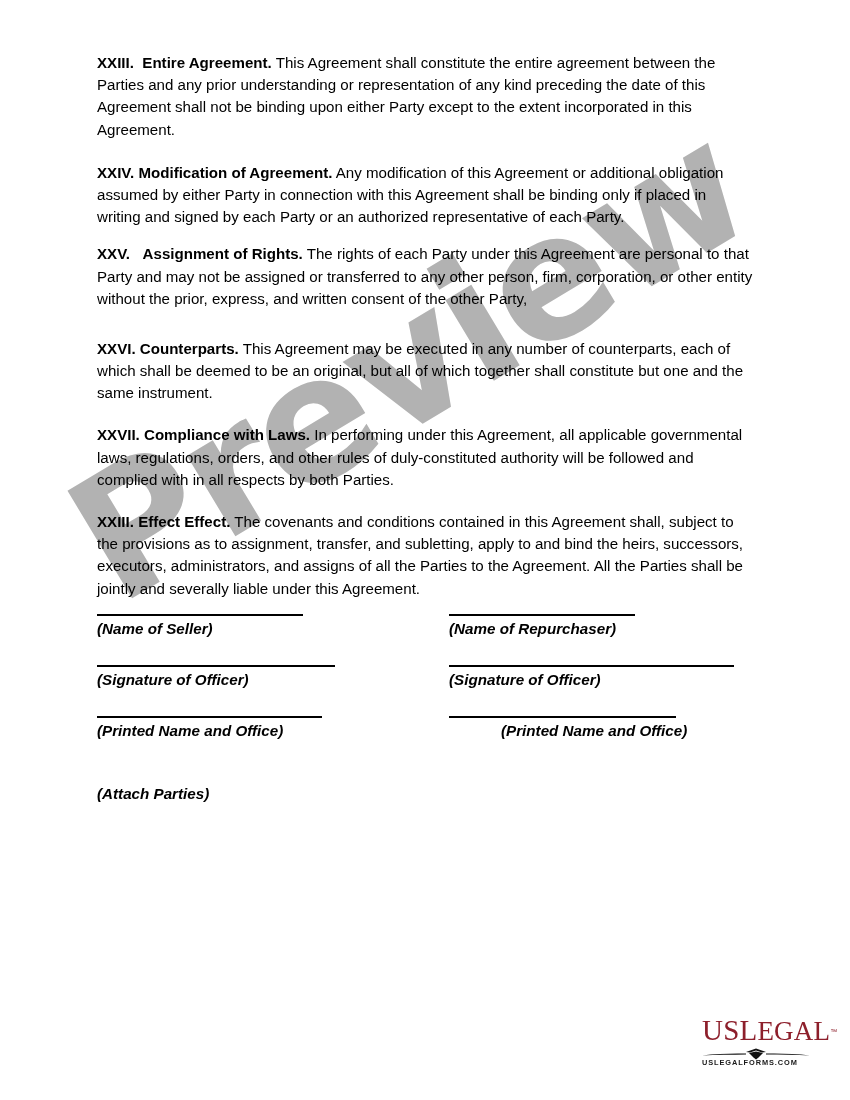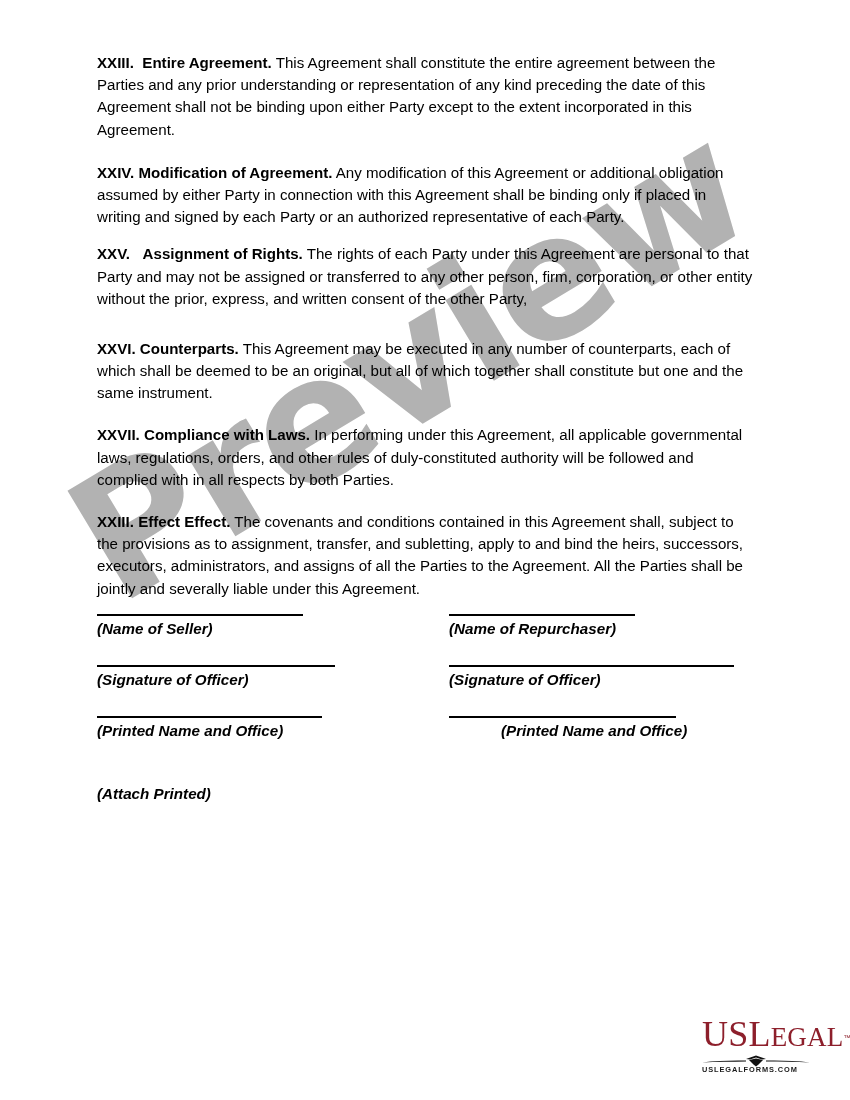--- a/index.html
+++ b/index.html
@@ -163,21 +163,21 @@
   }
   #logo-wordmark {
     font-family: "Liberation Serif", serif;
     color: #8d1f2b;
     line-height: 1;
     white-space: nowrap;
     position: relative;
     letter-spacing: 0.2px;
   }
   #logo-wordmark .big {
-    font-size: 36px;
+    font-size: 29px;
   }
   #logo-wordmark .small {
     font-size: 27px;
   }
   #logo-tm {
     font-size: 7px;
     vertical-align: super;
     font-family: "Liberation Sans", sans-serif;
   }
   #logo-eagle {
@@ -269,21 +269,21 @@
         <div class="sig-label">(Printed Name and Office)</div>
       </div>
       <div class="sig-cell col-right w-227">
         <div class="sig-rule"></div>
         <div class="sig-label indented">(Printed Name and Office)</div>
       </div>
     </div>
 
   </div>
 
-  <div id="attach-exhibits">(Attach Printed)</div>
+  <div id="attach-exhibits">(Attach Parties)</div>
 
   <div id="logo">
     <div id="logo-wordmark">
       <span class="big">US</span><span class="big">L</span><span class="small">EGAL</span><span id="logo-tm">™</span>
     </div>
     <div id="logo-eagle">
       <svg width="108" height="13" viewBox="0 0 108 13" xmlns="http://www.w3.org/2000/svg">
         <path d="M0 8.4 C14 6.9, 30 6.2, 44 6.6 L44 7.6 C30 7.7, 14 8.1, 0 8.4 Z" fill="#111111"></path>
         <path d="M108 8.4 C94 6.9, 78 6.2, 64 6.6 L64 7.6 C78 7.7, 94 8.1, 108 8.4 Z" fill="#111111"></path>
         <path d="M44 5.0 L54 1.4 L64 5.0 L60 5.6 L54 3.6 L48 5.6 Z" fill="#111111"></path>

